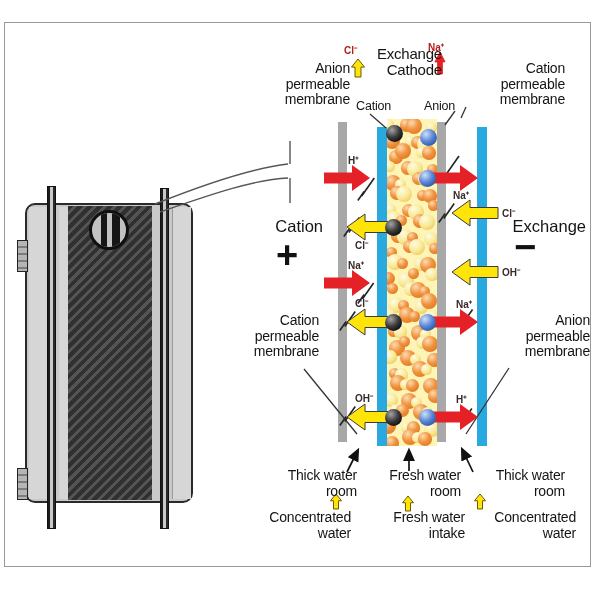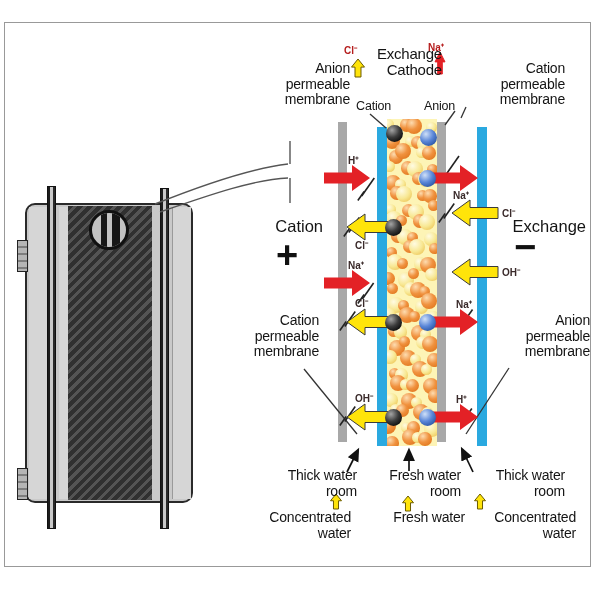--- a/index.html
+++ b/index.html
@@ -292,19 +292,20 @@
     <span>Thick water</span>
     <span>room</span>
   </div>
 
   <div class="lbl" style="left:241px;top:510px;width:110px">
     <span>Concentrated</span>
     <span>water</span>
   </div>
   <div class="lbl" style="left:355px;top:510px;width:110px">
     <span>Fresh water</span>
+    <span>intake</span>
   </div>
   <div class="lbl" style="left:466px;top:510px;width:110px">
     <span>Concentrated</span>
     <span>water</span>
   </div>
 
 </div>
 
 </body></html>

